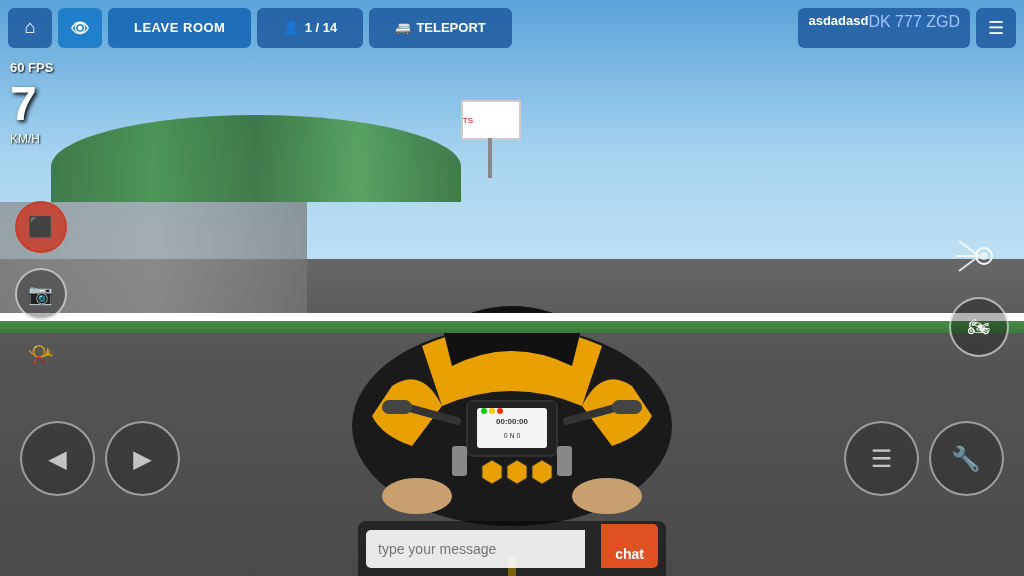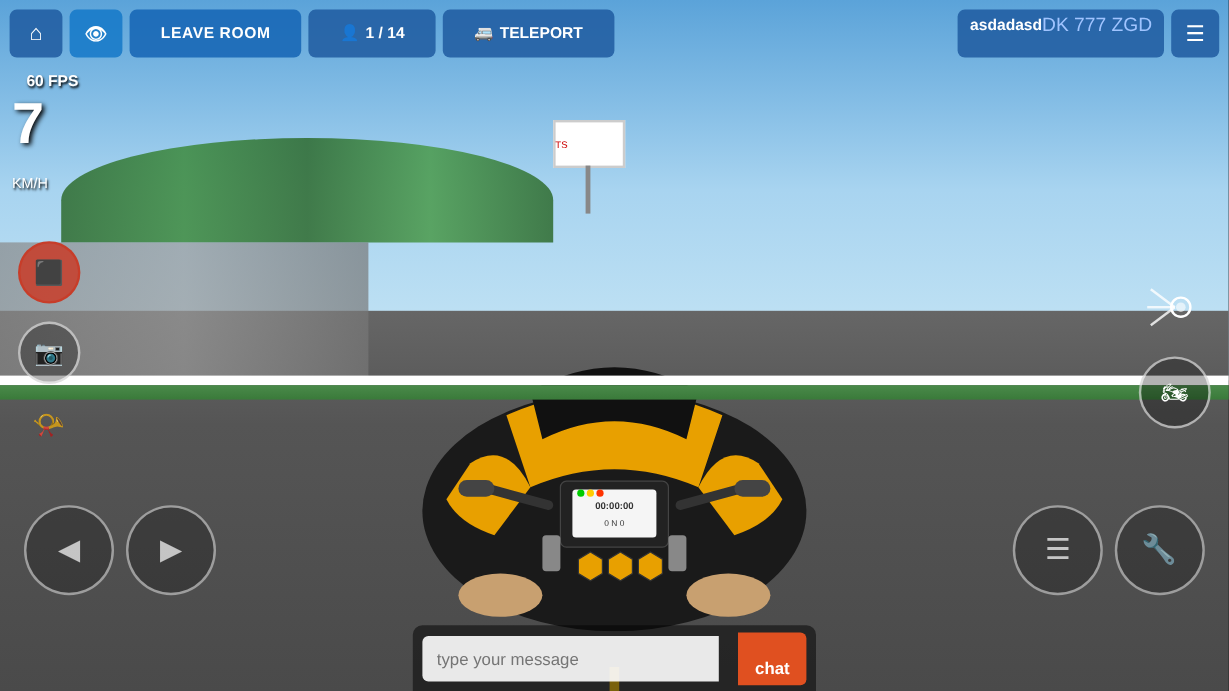--- a/index.html
+++ b/index.html
@@ -209,21 +209,20 @@
     
     .fps-counter {
       position: absolute;
       top: 60px;
       left: 10px;
       color: white;
       font-size: 13px;
       font-weight: bold;
       z-index: 100;
       text-shadow: 1px 1px 2px black;
-      margin-left: 12px;
     }
 
     
     .speed-indicator {
       position: absolute;
       top: 80px;
       left: 10px;
       color: white;
       z-index: 100;
     }
@@ -233,21 +232,21 @@
       font-weight: bold;
       color: white;
       text-shadow: 2px 2px 4px black;
       line-height: 1;
     }
 
     .speed-unit {
       font-size: 12px;
       color: white;
       text-shadow: 1px 1px 2px black;
-      margin-top: 18px;
+      margin-top: 4px;
     }
 
     
     .left-controls {
       position: absolute;
       left: 15px;
       top: 50%;
       transform: translateY(-50%);
       display: flex;
       flex-direction: column;
@@ -356,24 +355,24 @@
       gap: 10px;
       z-index: 100;
     }
 
     
     .chat-bar {
       position: absolute;
       bottom: 0;
       left: 50%;
       transform: translateX(-50%);
-      width: 336px;
+      width: 308px;
       height: 55px;
       display: flex;
-      align-items: center;
+      align-items: flex-end;
       gap: 16px;
       z-index: 100;
       background: rgba(0,0,0,0.5);
       border-radius: 8px 8px 0 0;
       padding: 8px;
     }
 
     .chat-input {
       flex: 1;
       background: rgba(255,255,255,0.9);

